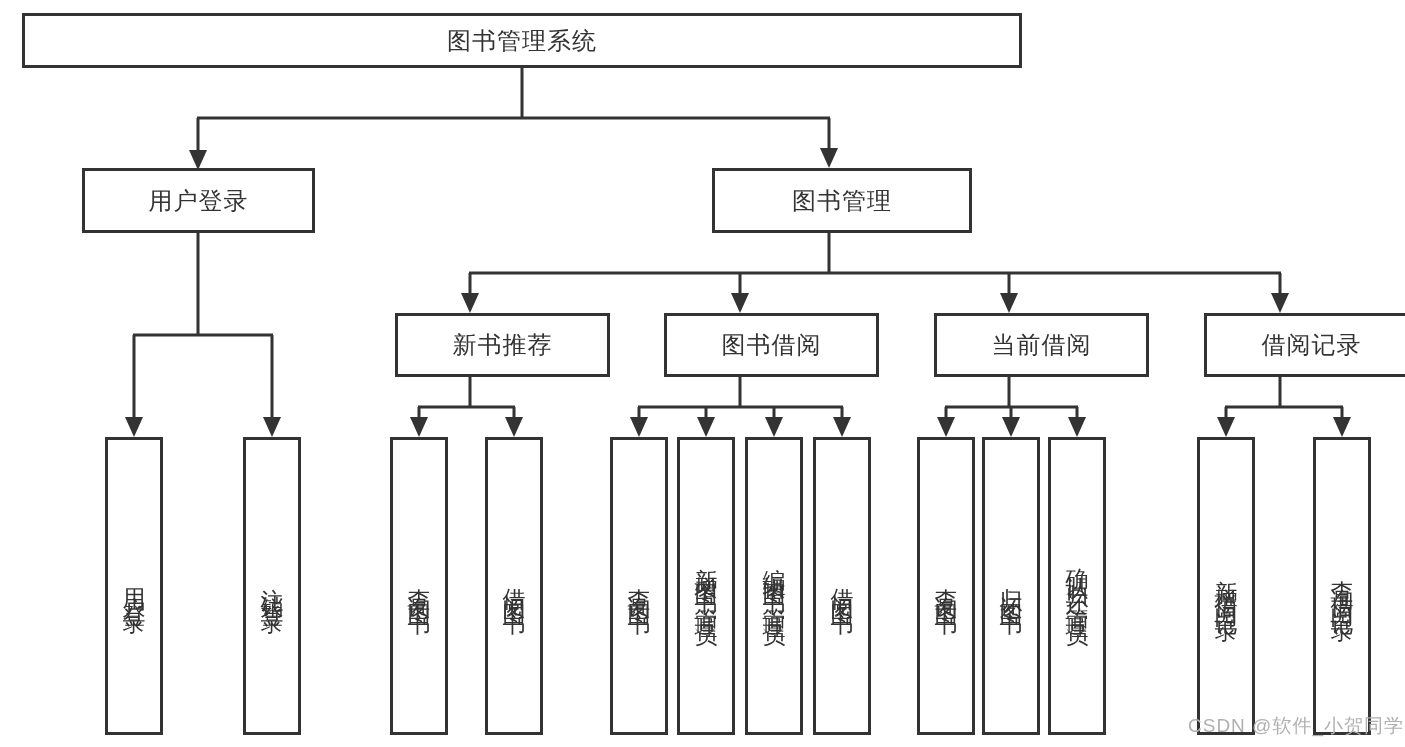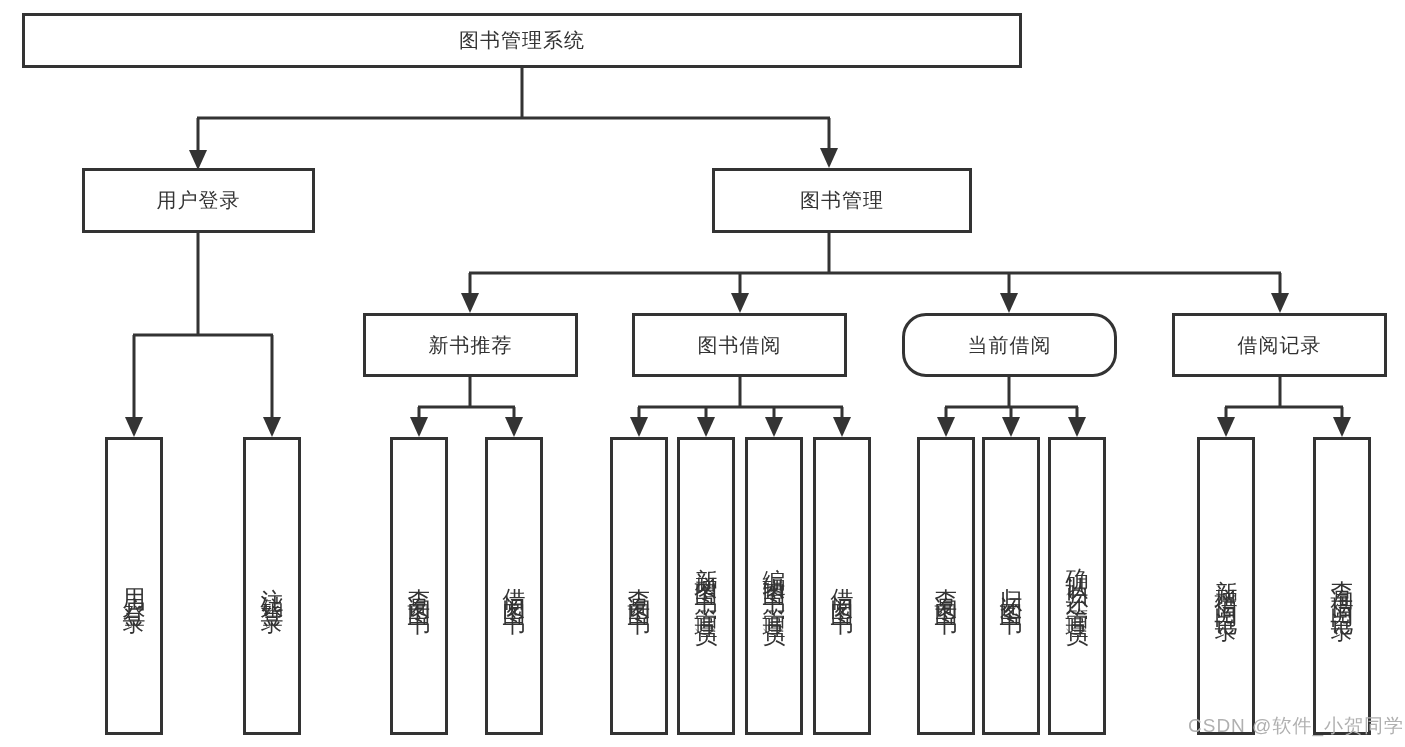--- a/index.html
+++ b/index.html
@@ -24,42 +24,42 @@
   }
   .box {
     position: absolute;
     box-sizing: border-box;
     border: 3px solid #333333;
     background: #ffffff;
     display: flex;
     align-items: center;
     justify-content: center;
     color: #333333;
-    font-size: 20px;
+    font-size: 24px;
     letter-spacing: 1px;
     white-space: nowrap;
   }
   .leaf {
     writing-mode: vertical-rl;
     text-orientation: mixed;
     font-size: 23px;
     letter-spacing: 8px;
     line-height: 1;
     white-space: nowrap;
   }
   
   .b-root   { left: 22px;   top: 13px;  width: 1000px; height: 55px; }
   
   .b-login  { left: 82px;   top: 168px; width: 233px;  height: 65px; }
   .b-mgmt   { left: 712px;  top: 168px; width: 260px;  height: 65px; }
   
-  .b-l3     { top: 313px; width: 215px; height: 64px; }
+  .b-l3     { top: 313px; width: 215px; height: 64px; margin-left: 32px; }
   .b-new    { left: 363px;  }
   .b-borrow { left: 632px; text-align: right;  }
-  .b-cur    { left: 902px; border-radius: 24px;  }
+  .b-cur    { left: 902px;  }
   .b-rec    { left: 1172px; }
   
   .b-leaf   { top: 437px; width: 58px; height: 298px; }
   .b-lf0  { left: 105px; }
   .b-lf1  { left: 243px; }
   .b-lf2  { left: 390px; }
   .b-lf3  { left: 485px; }
   .b-lf4  { left: 610px; }
   .b-lf5  { left: 677px; }
   .b-lf6  { left: 745px; }

